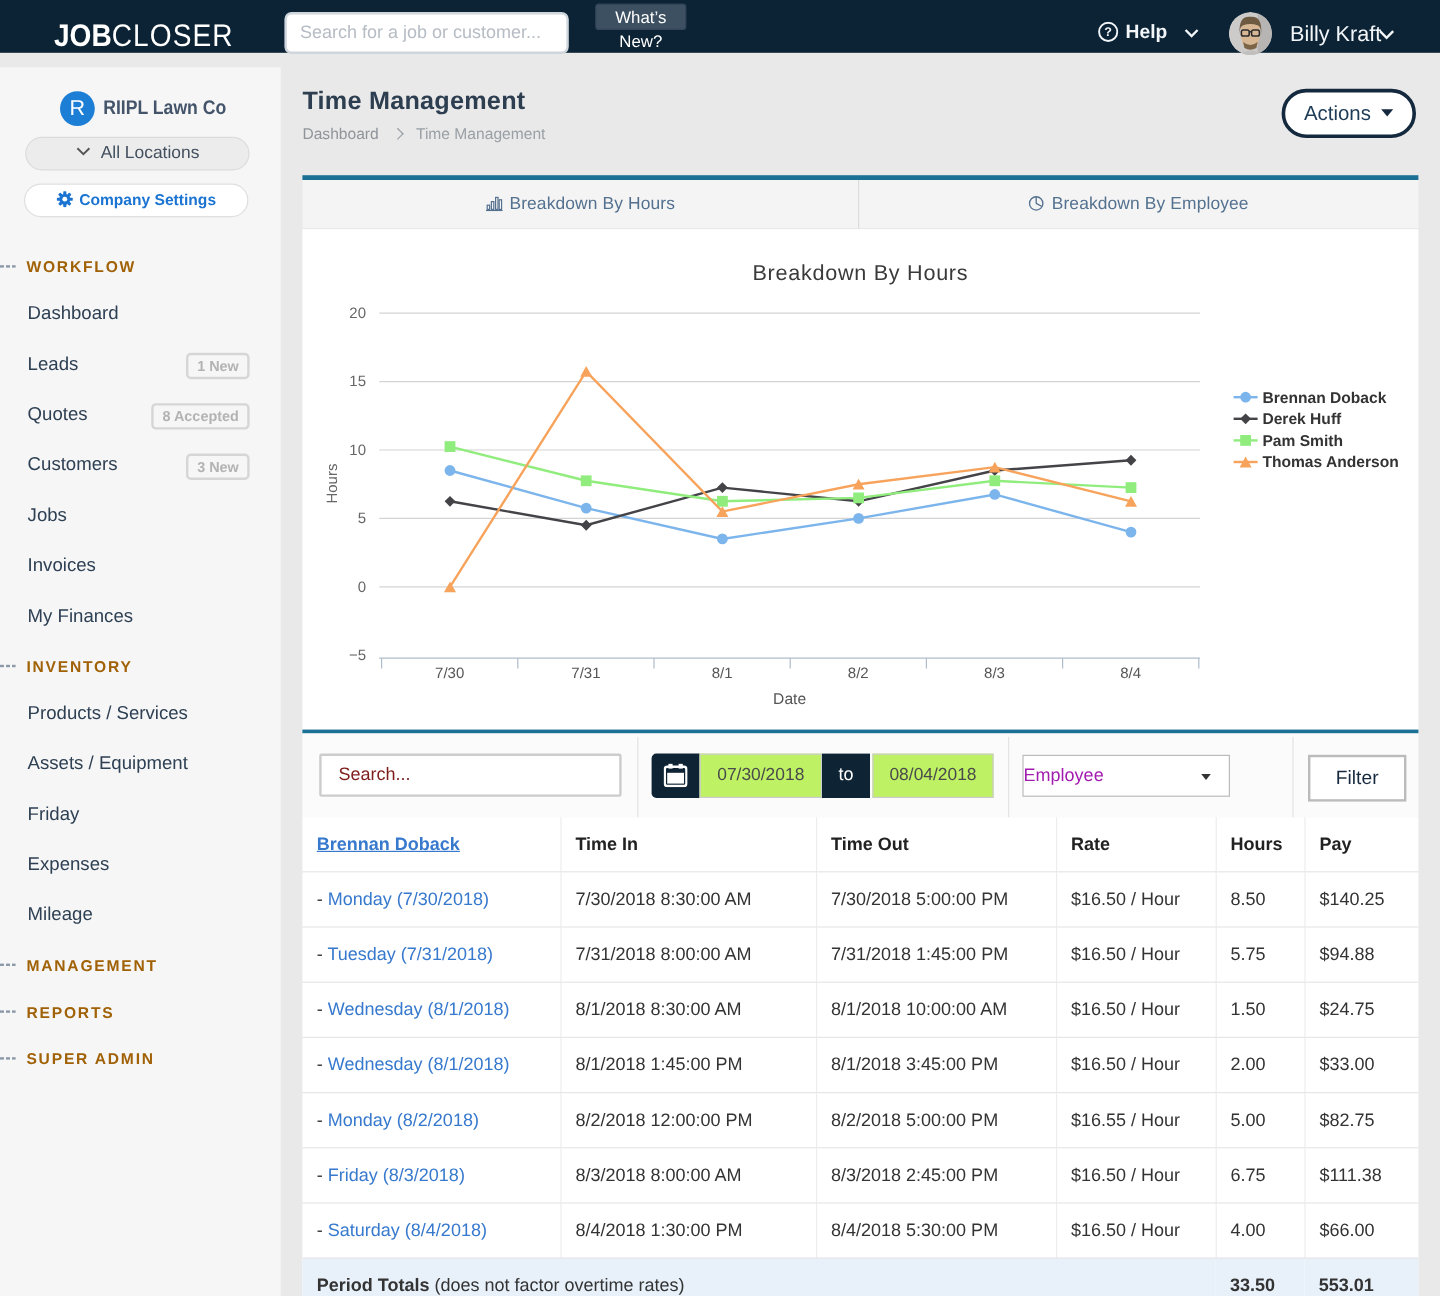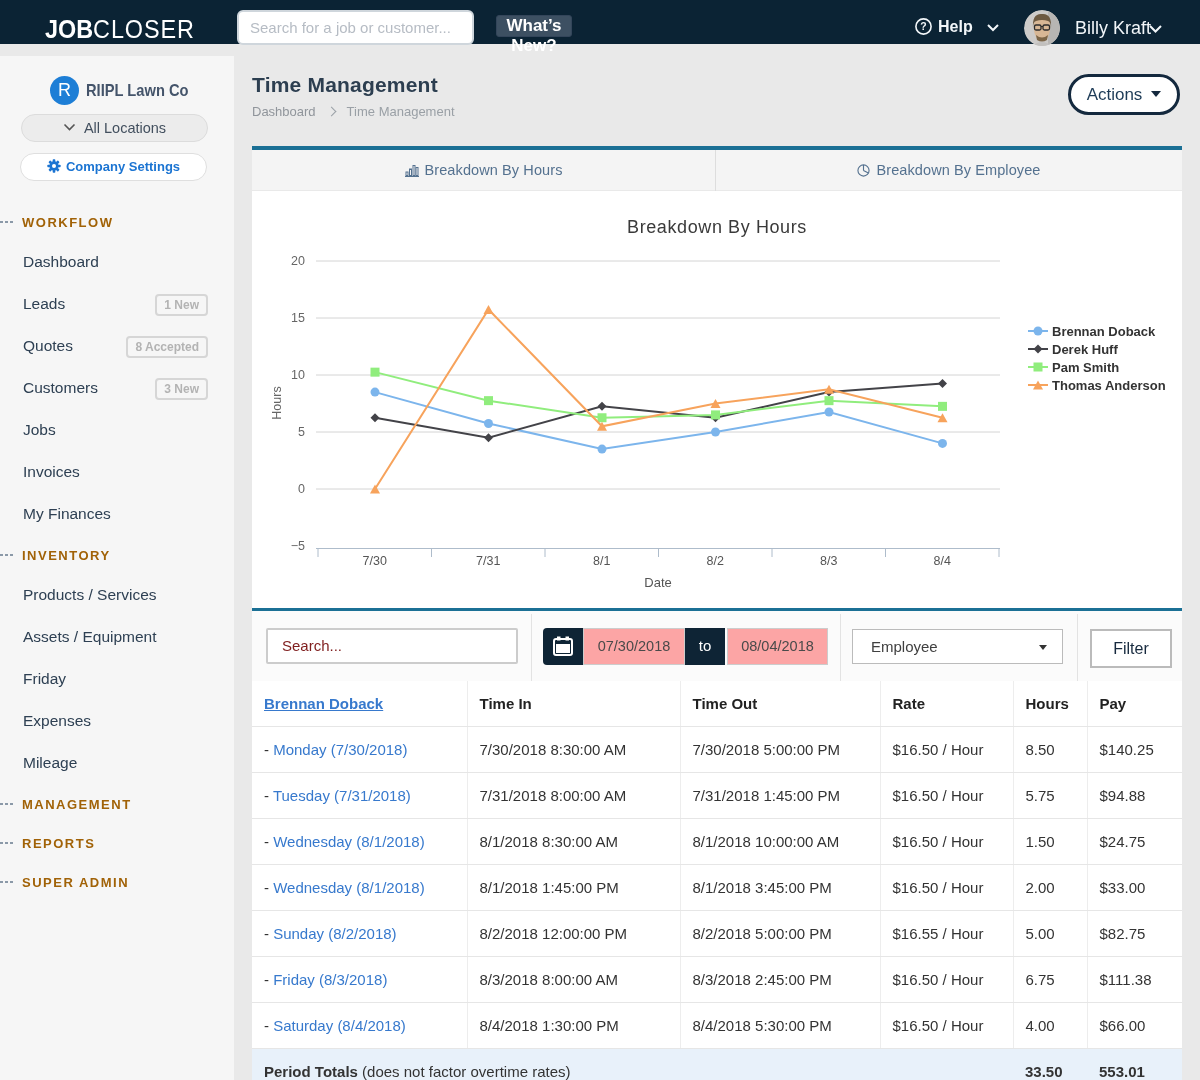--- a/index.html
+++ b/index.html
@@ -5,21 +5,21 @@
 * { margin:0; padding:0; box-sizing:border-box; }
 html,body { width:1200px; height:1080px; }
 body { position:relative; font-family:"Liberation Sans",sans-serif; background:#e9e9e9; overflow:hidden; }
 .abs { position:absolute; }
 
 
 .nav { position:absolute; left:0; top:0; width:1200px; height:44px; background:#0b2334; }
 .logo { position:absolute; left:45px; top:14px; font-size:26px; color:#fff; font-weight:800; letter-spacing:0; transform:scaleX(0.9); transform-origin:0 0; }
 .logo span { font-weight:400; letter-spacing:1px; }
 .nav-search { position:absolute; left:237px; top:10px; width:237px; height:35px; background:#fff; border:2px solid #cfd6dc; border-radius:6px; color:#b6bcc4; font-size:15px; line-height:31px; padding-left:11px; }
-.whatsnew { position:absolute; left:496px; top:15px; width:76px; height:22px; background:#3d5062; border:1px solid #33455a; border-radius:3px; color:#fff; font-size:17px; font-weight:bold; text-align:center; line-height:20px; }
+.whatsnew { position:absolute; left:496px; top:3px; width:76px; height:22px; background:#3d5062; border:1px solid #33455a; border-radius:3px; color:#fff; font-size:14px; font-weight:normal; text-align:center; line-height:20px; }
 .helpwrap { position:absolute; left:915px; top:18px; color:#f2f6f9; font-size:16px; font-weight:600; }
 .nav-name { position:absolute; left:1075px; top:18px; color:#f2f6f9; font-size:18px; }
 .avatar { position:absolute; left:1024px; top:10px; width:36px; height:36px; border-radius:50%; overflow:hidden; }
 
 
 .sidebar { position:absolute; left:0; top:56px; width:234px; height:1024px; background:#f6f6f6; }
 .rbadge { position:absolute; left:50px; top:20px; width:29px; height:29px; border-radius:50%; background:#1d7ed6; color:#fff; font-size:18px; font-weight:normal; text-align:center; line-height:28px; }
 .coname { position:absolute; left:86px; top:25px; font-size:16.5px; font-weight:bold; color:#44546a; transform:scaleX(0.89); transform-origin:0 0; }
 .pill { position:absolute; border-radius:15px; text-align:center; }
 .loc { left:21px; top:58px; width:187px; height:28px; background:#ececec; border:1px solid #dcdcdc; font-size:14.5px; color:#424f5e; line-height:26px; }
@@ -43,23 +43,23 @@
 .tab2 { left:465px; }
 .tab svg { vertical-align:-2px; margin-right:6px; }
 
 .chartpanel { position:absolute; left:252px; top:191px; width:930px; height:417px; background:#fff; }
 
 
 .filter { position:absolute; left:252px; top:608px; width:930px; height:73px; background:#fbfbfb; border-top:3px solid #1b7095; }
 .fdiv { position:absolute; top:3px; bottom:0; width:1px; background:#e3e3e3; }
 .fsearch { position:absolute; left:14px; top:17px; width:252px; height:36px; background:#fff; border:2px solid #ccc; border-radius:2px; color:#7f1d1d; font-size:15px; line-height:32px; padding-left:14px; }
 .calbtn { position:absolute; left:291px; top:17px; width:40px; height:37px; background:#0e2435; border-radius:4px 0 0 4px; }
-.dinp { position:absolute; top:17px; height:37px; background:#fca5a5; border:1px solid #ccc; font-size:14.5px; color:#4a4a4a; text-align:center; line-height:35px; }
+.dinp { position:absolute; top:17px; height:37px; background:#bef264; border:1px solid #ccc; font-size:14.5px; color:#4a4a4a; text-align:center; line-height:35px; }
 .tobox { position:absolute; left:433px; top:17px; width:40px; height:37px; background:#0e2435; color:#fff; font-size:15px; text-align:center; line-height:36px; }
-.femp { position:absolute; left:600px; top:18px; width:211px; height:35px; background:#fff; border:1px solid #bbb; font-size:15px; color:#404040; line-height:33px; padding-left:18px; }
+.femp { position:absolute; left:600px; top:18px; width:173px; height:35px; background:#fff; border:1px solid #bbb; font-size:15px; color:#a21caf; line-height:33px; }
 .femp .car { position:absolute; right:15px; top:15px; width:0; height:0; border-left:4.5px solid transparent; border-right:4.5px solid transparent; border-top:5.5px solid #333; }
 .fbtn { position:absolute; left:838px; top:18px; width:82px; height:39px; background:#fff; border:2px solid #bbb; font-size:16px; color:#16293e; text-align:center; line-height:35px; }
 
 
 .tbl { position:absolute; left:252px; top:681px; width:930px; background:#fff; border-collapse:collapse; table-layout:fixed; font-size:15px; color:#333; }
 .tbl td, .tbl th { border-bottom:1px solid #e6e6e6; border-right:1px solid #ededed; padding:0 0 0 12px; height:46px; text-align:left; font-weight:normal; vertical-align:middle; }
 .tbl th { height:45px; font-weight:bold; color:#222; }
 .tbl td:last-child, .tbl th:last-child { border-right:none; }
 .tbl .lnk { color:#3779cd; text-decoration:none; }
 .tbl th .lnk { text-decoration:underline; font-weight:bold; }
@@ -295,21 +295,21 @@
       </tr>
   <tr class="trow">
         <td>- <a class="lnk" href="#">Wednesday (8/1/2018)</a></td>
         <td>8/1/2018 1:45:00 PM</td>
         <td>8/1/2018 3:45:00 PM</td>
         <td>$16.50 / Hour</td>
         <td>2.00</td>
         <td>$33.00</td>
       </tr>
   <tr class="trow">
-        <td>- <a class="lnk" href="#">Sunday (8/2/2018)</a></td>
+        <td>- <a class="lnk" href="#">Monday (8/2/2018)</a></td>
         <td>8/2/2018 12:00:00 PM</td>
         <td>8/2/2018 5:00:00 PM</td>
         <td>$16.55 / Hour</td>
         <td>5.00</td>
         <td>$82.75</td>
       </tr>
   <tr class="trow">
         <td>- <a class="lnk" href="#">Friday (8/3/2018)</a></td>
         <td>8/3/2018 8:00:00 AM</td>
         <td>8/3/2018 2:45:00 PM</td>

